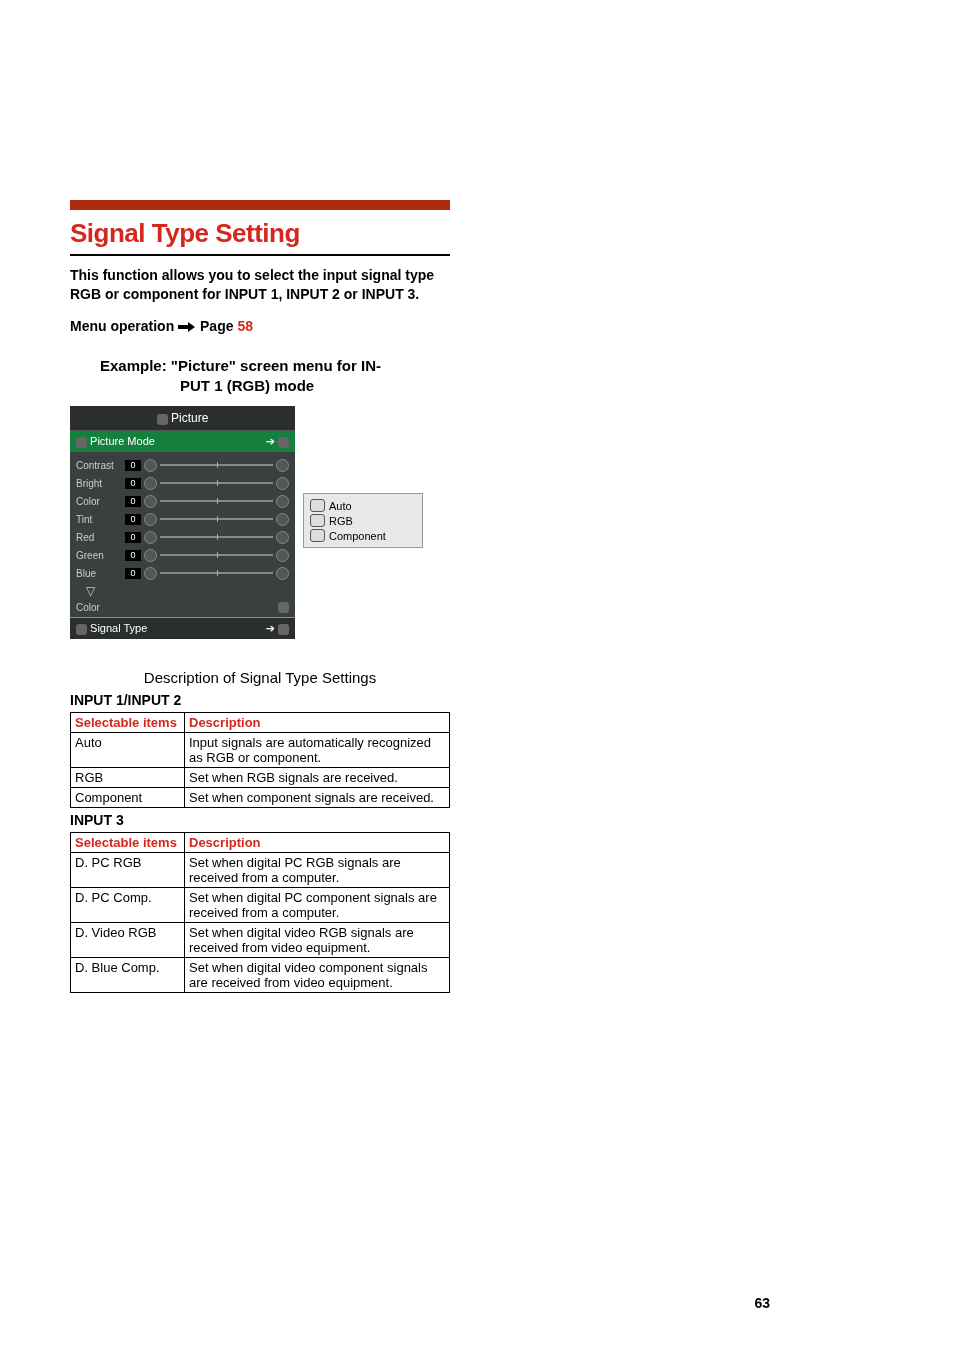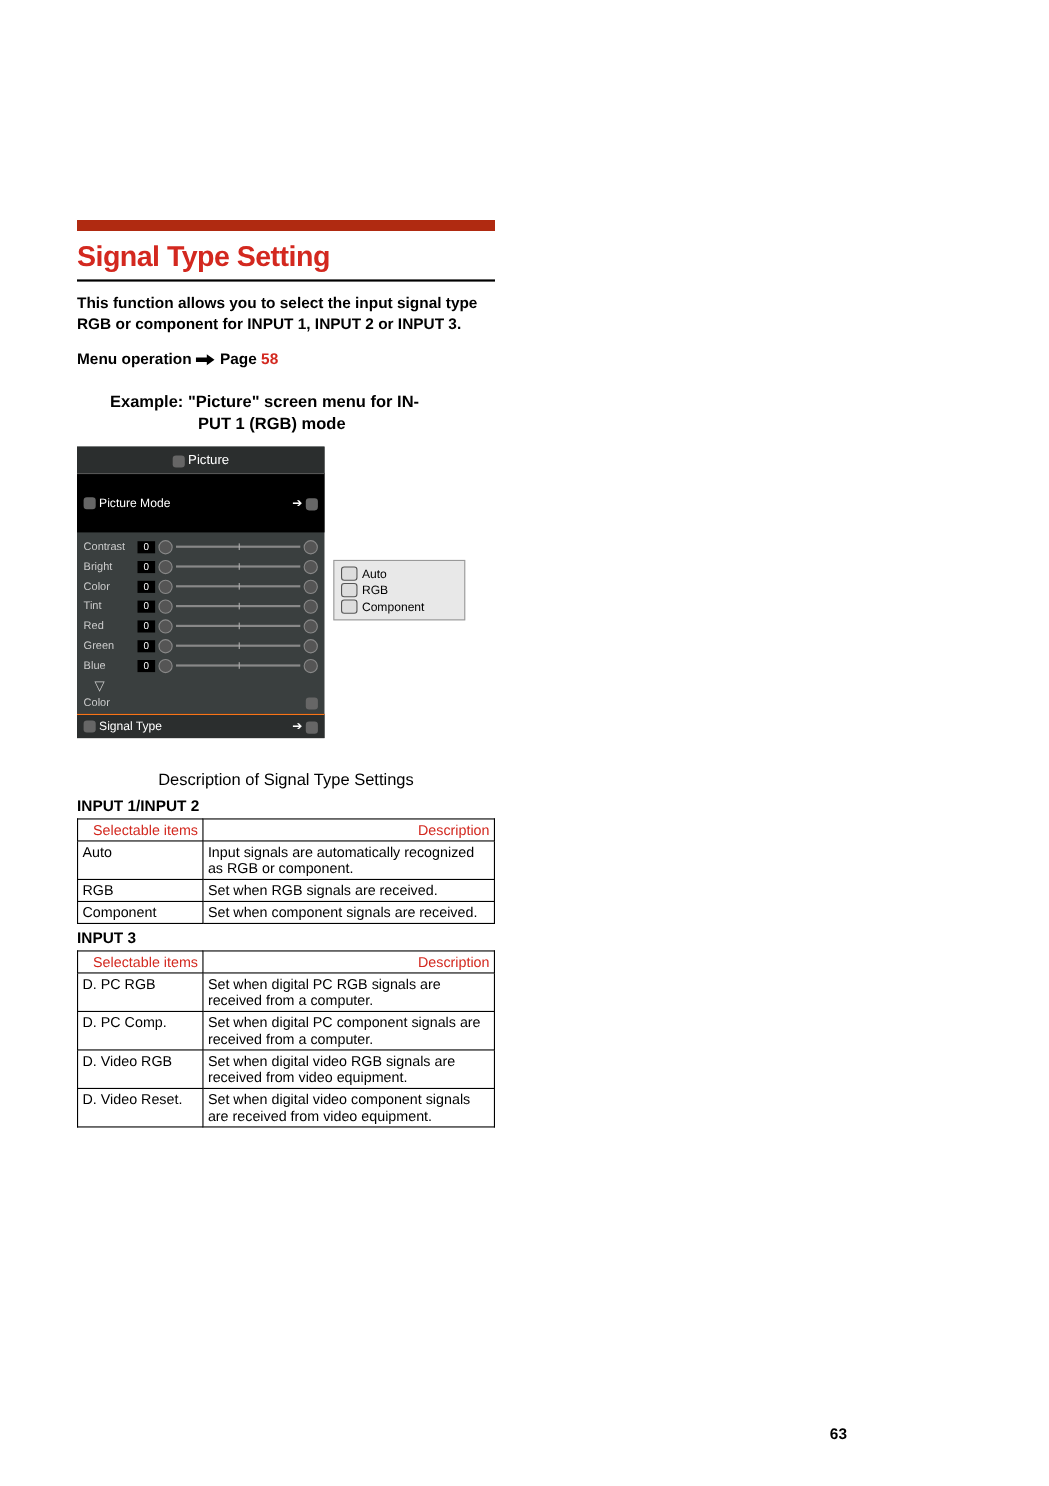--- a/index.html
+++ b/index.html
@@ -86,22 +86,22 @@
     color: #ddd;
   }
   .osd-header {
     background: #2b2e2e;
     text-align: center;
     padding: 5px 0;
     color: #fff;
     font-size: 12px;
   }
   .osd-sub {
-    background: #000000;
-    padding: 20px 6px;
+    background: #15803d;
+    padding: 4px 6px;
     display: flex;
     justify-content: space-between;
     align-items: center;
     border-top: 1px solid #555;
     color: #fff;
   }
   .osd-body {
     padding: 6px 6px 2px 6px;
   }
   .osd-row {
@@ -219,22 +219,22 @@
     font-size: 13px;
   }
   table.desc th, table.desc td {
     border: 1px solid #000;
     padding: 2px 4px;
     vertical-align: top;
     text-align: left;
   }
   table.desc th {
     color: #d3281f;
-    font-weight: normal;
-    text-align: right;
+    font-weight: bold;
+    text-align: left;
     font-size: 13px;
   }
   table.desc th:first-child {
     width: 105px;
   }
   .page-num {
     position: absolute;
     bottom: 40px;
     right: 60px;
     font-weight: bold;
@@ -399,21 +399,21 @@
           </tr>
       <tr>
             <td>D. PC Comp.</td>
             <td>Set when digital PC component signals are received from a computer.</td>
           </tr>
       <tr>
             <td>D. Video RGB</td>
             <td>Set when digital video RGB signals are received from video equipment.</td>
           </tr>
       <tr>
-            <td>D. Video Reset.</td>
+            <td>D. Blue Comp.</td>
             <td>Set when digital video component signals are received from video equipment.</td>
           </tr>
     </tbody>
       </table>
   </div>
 
   <div class="page-num">63</div>
 </div>
 
 </body></html>

